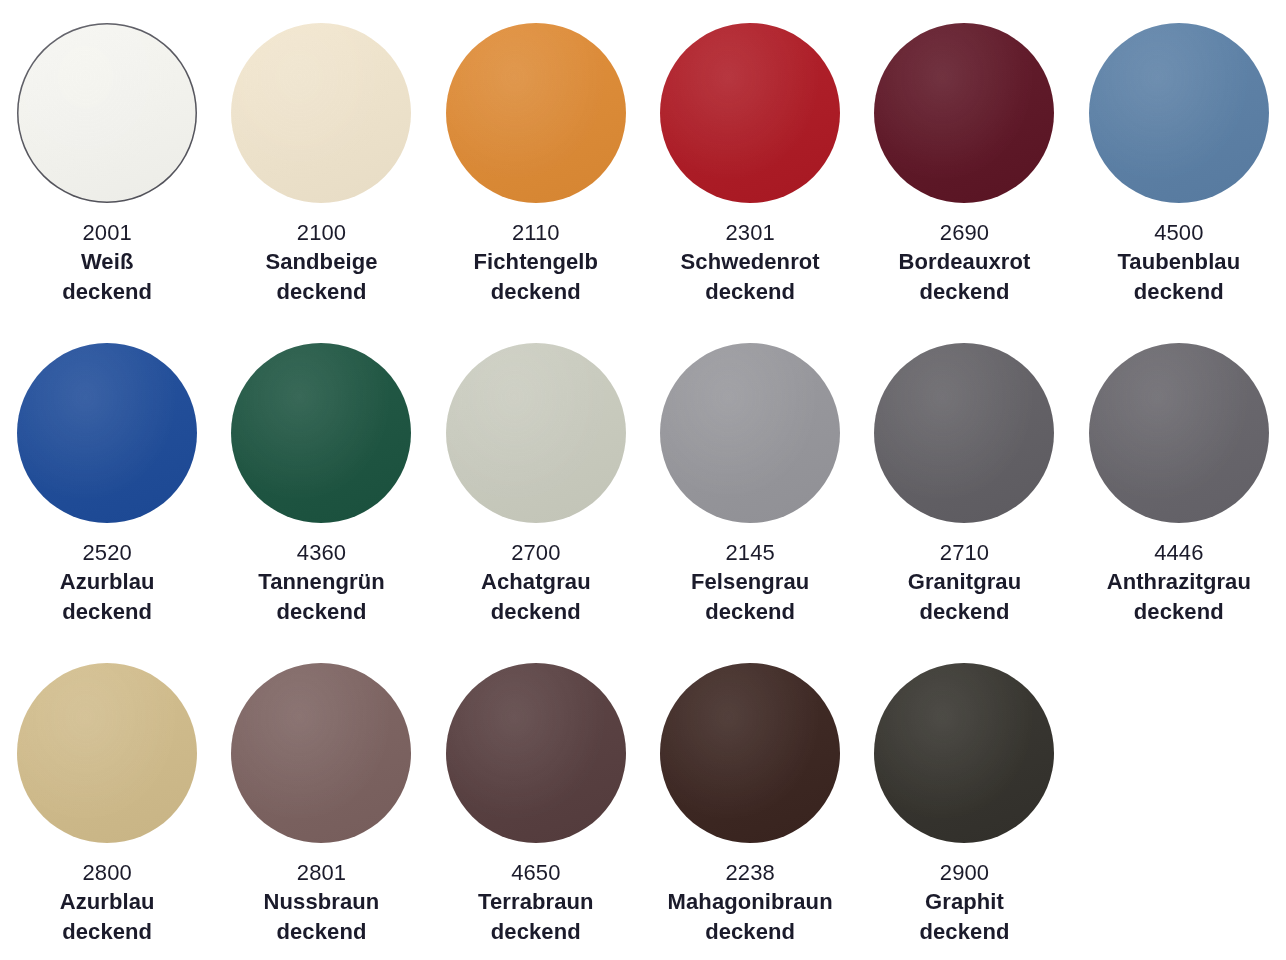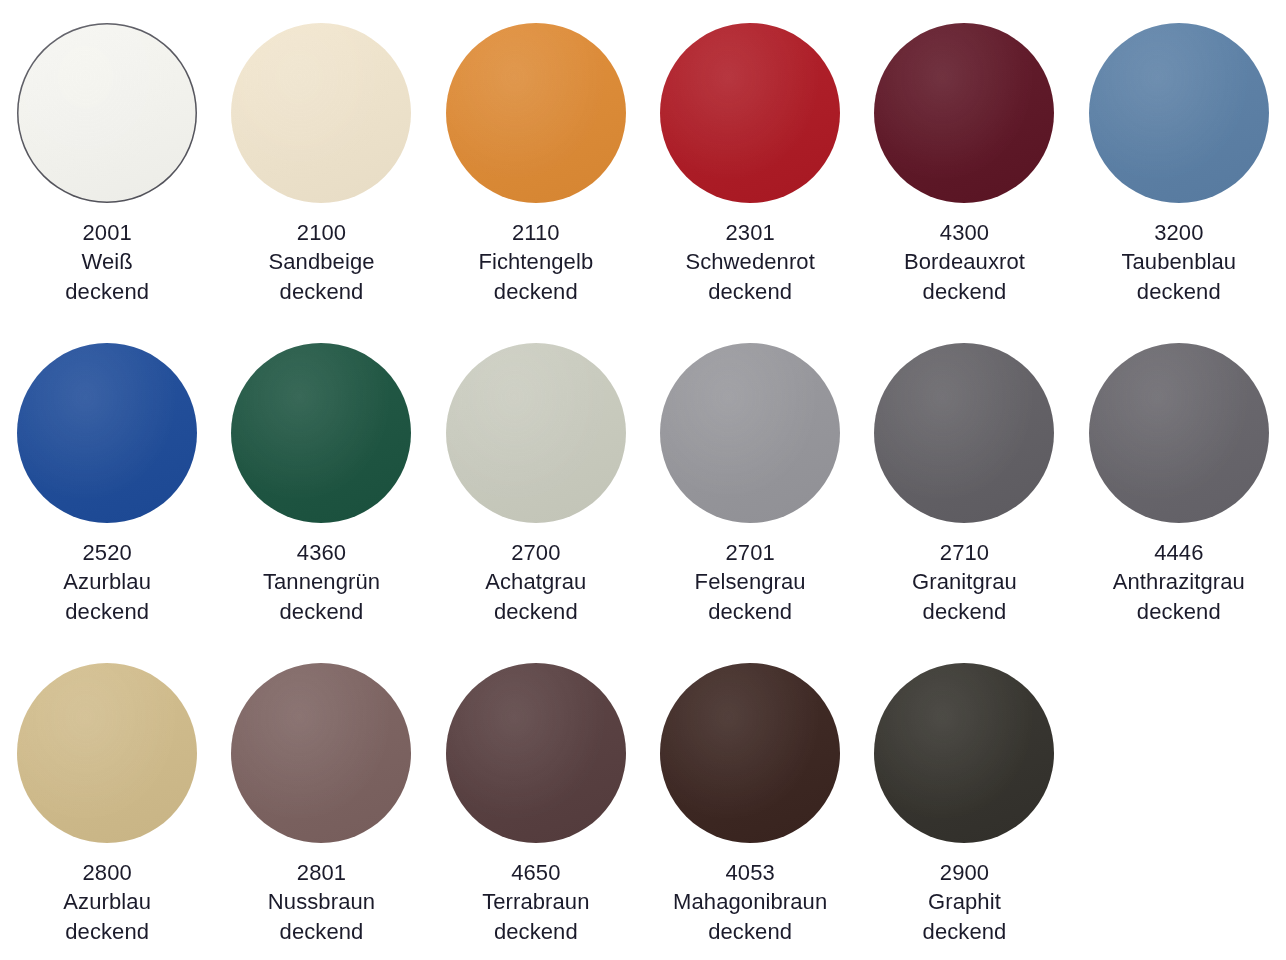--- a/index.html
+++ b/index.html
@@ -75,27 +75,27 @@
     letter-spacing: 0.1px;
   }
 
   .swatch-code {
     display: block;
     font-weight: 400;
   }
 
   .swatch-name {
     display: block;
-    font-weight: 400;
+    font-weight: 700;
     white-space: nowrap;
   }
 
   .swatch-finish {
     display: block;
-    font-weight: 400;
+    font-weight: 700;
   }
 
   .swatch-cell.is-empty .swatch-disc-wrap,
   .swatch-cell.is-empty .swatch-labels {
     visibility: hidden;
   }
 </style>
 </head>
 <body style="background: rgb(255, 255, 255); color: rgb(27, 27, 43);">
 
@@ -138,31 +138,31 @@
         <span class="swatch-code">2301</span>
         <span class="swatch-name">Schwedenrot</span>
         <span class="swatch-finish">deckend</span>
       </div>
     </div>
     <div class="swatch-cell">
       <div class="swatch-disc-wrap">
         <div class="swatch-disc" title="Bordeauxrot" style="background: rgb(94, 21, 37);"></div>
       </div>
       <div class="swatch-labels">
-        <span class="swatch-code">4300</span>
+        <span class="swatch-code">2690</span>
         <span class="swatch-name">Bordeauxrot</span>
         <span class="swatch-finish">deckend</span>
       </div>
     </div>
     <div class="swatch-cell">
       <div class="swatch-disc-wrap">
         <div class="swatch-disc" title="Taubenblau" style="background: rgb(91, 128, 167);"></div>
       </div>
       <div class="swatch-labels">
-        <span class="swatch-code">3200</span>
+        <span class="swatch-code">4500</span>
         <span class="swatch-name">Taubenblau</span>
         <span class="swatch-finish">deckend</span>
       </div>
     </div>
     <div class="swatch-cell">
       <div class="swatch-disc-wrap">
         <div class="swatch-disc" title="Azurblau" style="background: rgb(30, 76, 154);"></div>
       </div>
       <div class="swatch-labels">
         <span class="swatch-code">2520</span>
@@ -188,21 +188,21 @@
         <span class="swatch-code">2700</span>
         <span class="swatch-name">Achatgrau</span>
         <span class="swatch-finish">deckend</span>
       </div>
     </div>
     <div class="swatch-cell">
       <div class="swatch-disc-wrap">
         <div class="swatch-disc" title="Felsengrau" style="background: rgb(151, 151, 156);"></div>
       </div>
       <div class="swatch-labels">
-        <span class="swatch-code">2701</span>
+        <span class="swatch-code">2145</span>
         <span class="swatch-name">Felsengrau</span>
         <span class="swatch-finish">deckend</span>
       </div>
     </div>
     <div class="swatch-cell">
       <div class="swatch-disc-wrap">
         <div class="swatch-disc" title="Granitgrau" style="background: rgb(98, 96, 101);"></div>
       </div>
       <div class="swatch-labels">
         <span class="swatch-code">2710</span>
@@ -248,21 +248,21 @@
         <span class="swatch-code">4650</span>
         <span class="swatch-name">Terrabraun</span>
         <span class="swatch-finish">deckend</span>
       </div>
     </div>
     <div class="swatch-cell">
       <div class="swatch-disc-wrap">
         <div class="swatch-disc" title="Mahagonibraun" style="background: rgb(59, 37, 32);"></div>
       </div>
       <div class="swatch-labels">
-        <span class="swatch-code">4053</span>
+        <span class="swatch-code">2238</span>
         <span class="swatch-name">Mahagonibraun</span>
         <span class="swatch-finish">deckend</span>
       </div>
     </div>
     <div class="swatch-cell">
       <div class="swatch-disc-wrap">
         <div class="swatch-disc" title="Graphit" style="background: rgb(52, 50, 44);"></div>
       </div>
       <div class="swatch-labels">
         <span class="swatch-code">2900</span>

